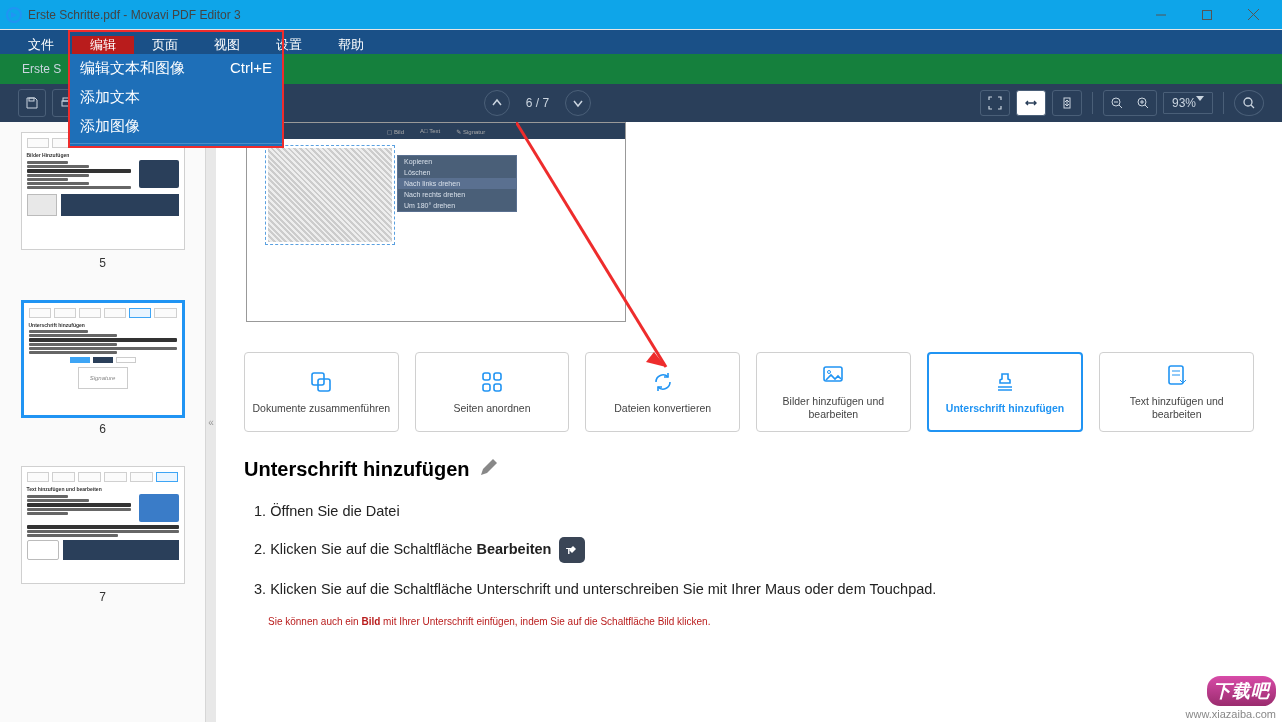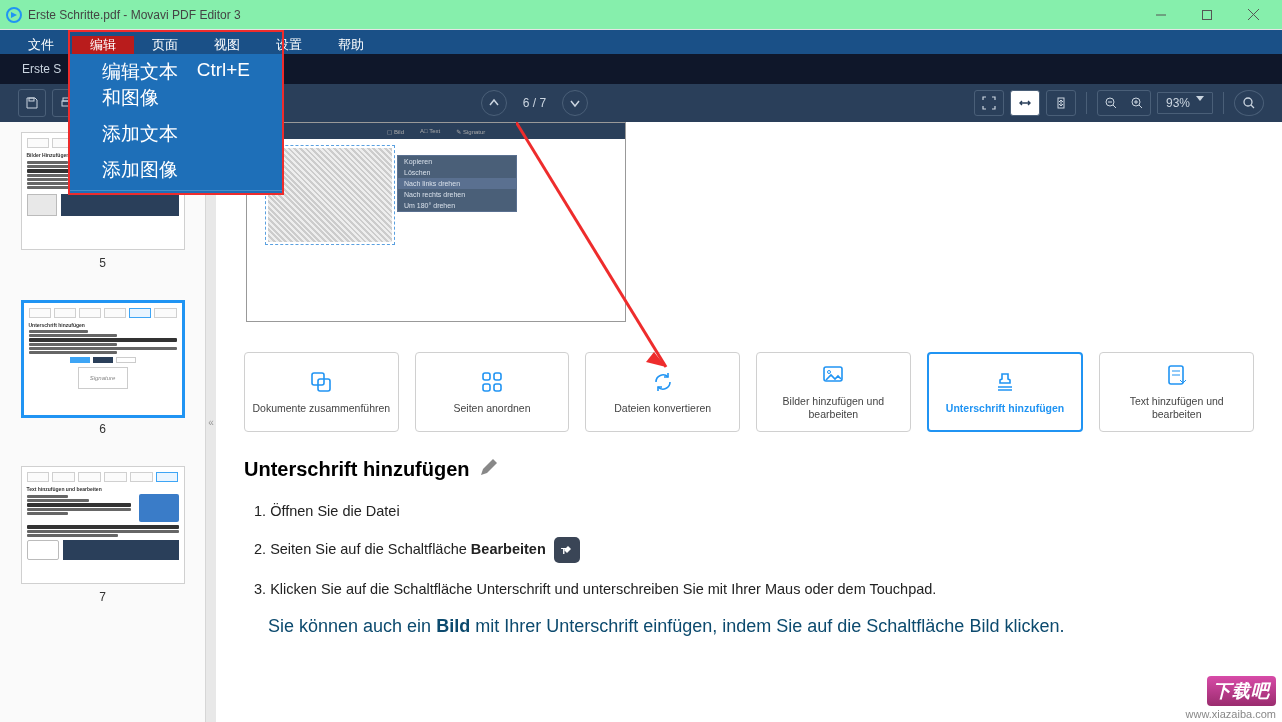--- a/index.html
+++ b/index.html
@@ -1,38 +1,38 @@
 <!DOCTYPE html>
 <html><head>
 <meta charset="utf-8">
 <style>
 *{margin:0;padding:0;box-sizing:border-box;font-family:"Microsoft YaHei","Segoe UI",Arial,sans-serif}
 body{width:1282px;height:722px;overflow:hidden;background:#fff;position:relative}
-.titlebar{height:30px;background:#86efac;display:flex;align-items:center;padding:0 6px;border-bottom:1px solid #e5e5e5}
+.titlebar{height:30px;background:#0ea5e9;display:flex;align-items:center;padding:0 6px;border-bottom:1px solid #e5e5e5}
 .titlebar .logo{width:16px;height:16px;margin-right:6px;display:flex;align-items:center;justify-content:center}
 .titlebar .title{font-size:12px;color:#444}
 .window-controls{margin-left:auto;display:flex}
 .window-controls div{width:46px;height:30px;display:flex;align-items:center;justify-content:center;color:#555}
 .menubar{height:24px;background:#1a5087;display:flex;align-items:flex-end;padding-left:10px}
 .menubar .mitem{color:#fff;font-size:13px;padding:0 18px;display:flex;align-items:center}
 .menubar .mitem.active{background:#b91c1c}
-.tabbar{height:30px;background:#0f172a;display:flex;align-items:center;padding-left:12px}
+.tabbar{height:30px;background:#15803d;display:flex;align-items:center;padding-left:12px}
 .tabbar .tab{color:#cbd5e0;font-size:12px;padding:0 10px}
 .toolbar{height:38px;background:#2a3f5a;display:flex;align-items:center;padding:0 18px;gap:6px}
 .tb-btn{width:28px;height:28px;border:1px solid #4a5f78;border-radius:3px;display:flex;align-items:center;justify-content:center;color:#cbd5e0}
 .tb-div{width:1px;height:22px;background:#4a5f78;margin:0 4px}
 .tb-center{margin-left:auto;display:flex;align-items:center;gap:10px}
 .tb-center .arrow{width:26px;height:26px;border:1px solid #4a5f78;border-radius:50%;display:flex;align-items:center;justify-content:center;color:#cbd5e0}
 .tb-center .pagenum{color:#cbd5e0;font-size:12px;padding:0 6px}
 .tb-right{margin-left:auto;display:flex;align-items:center;gap:6px}
 .tb-right .sq{width:30px;height:26px;border:1px solid #4a5f78;border-radius:3px;display:flex;align-items:center;justify-content:center;color:#cbd5e0}
 .tb-right .sq.active{background:#fff;color:#2a3f5a}
 .zoom-group{display:flex;align-items:center;border:1px solid #4a5f78;border-radius:3px;overflow:hidden}
 .zoom-group div{padding:0 6px;height:24px;display:flex;align-items:center;color:#cbd5e0}
-.zoom-pct{border:1px solid #4a5f78;border-radius:1px;padding:3px 8px;color:#cbd5e0;font-size:12px;display:flex;gap:6px}
+.zoom-pct{border:1px solid #4a5f78;border-radius:1px;padding:3px 8px;color:#cbd5e0;font-size:12px;display:flex;}
 .workspace{display:flex;height:calc(722px - 30px - 24px - 30px - 38px)}
 .thumbs{width:206px;background:#fafafa;border-right:1px solid #d6d6d6;overflow:hidden;padding:10px 0}
 .thumb{width:164px;height:118px;background:#fff;border:1px solid #d0d0d0;margin:0 auto 6px;padding:5px;overflow:hidden}
 .thumb.selected{border:3px solid #2094f3;margin-bottom:4px}
 .thumb-bar{display:flex;gap:3px;margin-bottom:4px}
 .tbar-box{flex:1;height:10px;border:1px solid #d0d0d0;background:#fbfbfb}
 .tbar-box.blue{border-color:#3ea5f5;background:#eaf5ff}
 .thumb-title{font-size:5px;font-weight:bold;color:#333;margin-bottom:2px}
 .thumb-line{height:3px;background:#666;margin:1px 0;border-radius:1px}
 .thumb-line.short{width:40%}
@@ -54,28 +54,28 @@
 .action-cards{display:flex;gap:16px;padding:10px 28px 24px;flex-wrap:nowrap}
 .card{flex:1;min-width:140px;height:80px;border:1px solid #d0d0d0;border-radius:4px;display:flex;flex-direction:column;align-items:center;justify-content:center;gap:8px}
 .card.selected{border:2px solid #2094f3}
 .card .ico{width:24px;height:24px;color:#2094f3}
 .card .lbl{font-size:10.5px;color:#444;text-align:center;line-height:1.2;padding:0 4px}
 .card.selected .lbl{color:#2094f3;font-weight:600}
 .content{padding:0 28px}
 .content h2{font-size:20px;font-weight:bold;margin-bottom:18px;display:flex;align-items:center;gap:8px}
 .content ol{list-style-position:inside;padding-left:10px}
 .content ol li{font-size:14.5px;color:#222;margin-bottom:16px;line-height:1.4}
-.content .sub{padding-left:24px;font-size:18px;color:#0c4a6e;margin-bottom:24px}
+.content .sub{padding-left:24px;font-size:10px;color:#b91c1c;margin-bottom:24px}
 .edit-icon{display:inline-flex;width:26px;height:26px;background:#3a4556;border-radius:5px;align-items:center;justify-content:center;color:#fff;vertical-align:middle;margin-left:4px}
 .dropdown{position:absolute;top:54px;left:68px;width:216px;background:#1e6fb8;border:2px solid #ee2c2c;border-top:none;z-index:100}
 .dropdown-border{position:absolute;top:30px;left:68px;width:216px;height:24px;border:2px solid #ee2c2c;border-bottom:none;z-index:99;pointer-events:none}
-.dd-item{display:flex;justify-content:space-between;padding:5px 32px;color:#fff;font-size:19px}
+.dd-item{display:flex;justify-content:space-between;padding:5px 10px;color:#fff;font-size:15px}
 .dd-sep{height:1px;background:#4a8fc9;margin:2px 0}
 .watermark{position:absolute;bottom:2px;right:6px;font-size:11px;color:#888;z-index:200}
-.watermark-logo{position:absolute;bottom:16px;right:6px;z-index:200;padding:3px 6px;background:linear-gradient(180deg,#d84ba8,#9a2c6e);color:#fff;font-size:18px;font-weight:bold;border-radius:4px;font-style:italic;letter-spacing:1px}
+.watermark-logo{position:absolute;bottom:16px;right:6px;z-index:200;padding:3px 6px;background:linear-gradient(180deg,#d84ba8,#9a2c6e);color:#fff;font-size:18px;font-weight:bold;border-radius:13px;font-style:italic;letter-spacing:1px}
 </style>
 </head>
 <body>
 
 <div class="titlebar">
   <span class="logo">
     <svg width="16" height="16" viewBox="0 0 16 16">
         <circle cx="8" cy="8" r="7" fill="none" stroke="#2094f3" stroke-width="2"></circle>
         <path d="M5 5 L11 8 L5 11 Z" fill="#2094f3"></path>
       </svg>
@@ -377,21 +377,21 @@
     <div class="content">
       <h2>
         <span>Unterschrift hinzufügen</span>
         <span><svg width="22" height="22" viewBox="0 0 22 22">
               <path d="M3 19l2-6 10-10 4 4-10 10z" fill="#888"></path>
             </svg></span>
       </h2>
       <ol>
         <li>Öffnen Sie die Datei</li>
         <li>
-          <span>Seiten Sie auf die Schaltfläche </span><b>Bearbeiten</b>
+          <span>Klicken Sie auf die Schaltfläche </span><b>Bearbeiten</b>
           <span class="edit-icon">
               <svg width="14" height="14" viewBox="0 0 14 14">
                 <text x="1" y="11" font-size="9" fill="#fff" font-weight="bold">T</text>
                 <path d="M8 3l3 3-4 4-3-3z" fill="#fff"></path>
               </svg>
             </span>
         </li>
         <li>Klicken Sie auf die Schaltfläche Unterschrift und unterschreiben Sie mit Ihrer Maus oder dem Touchpad.</li>
       </ol>
       <div class="sub">

